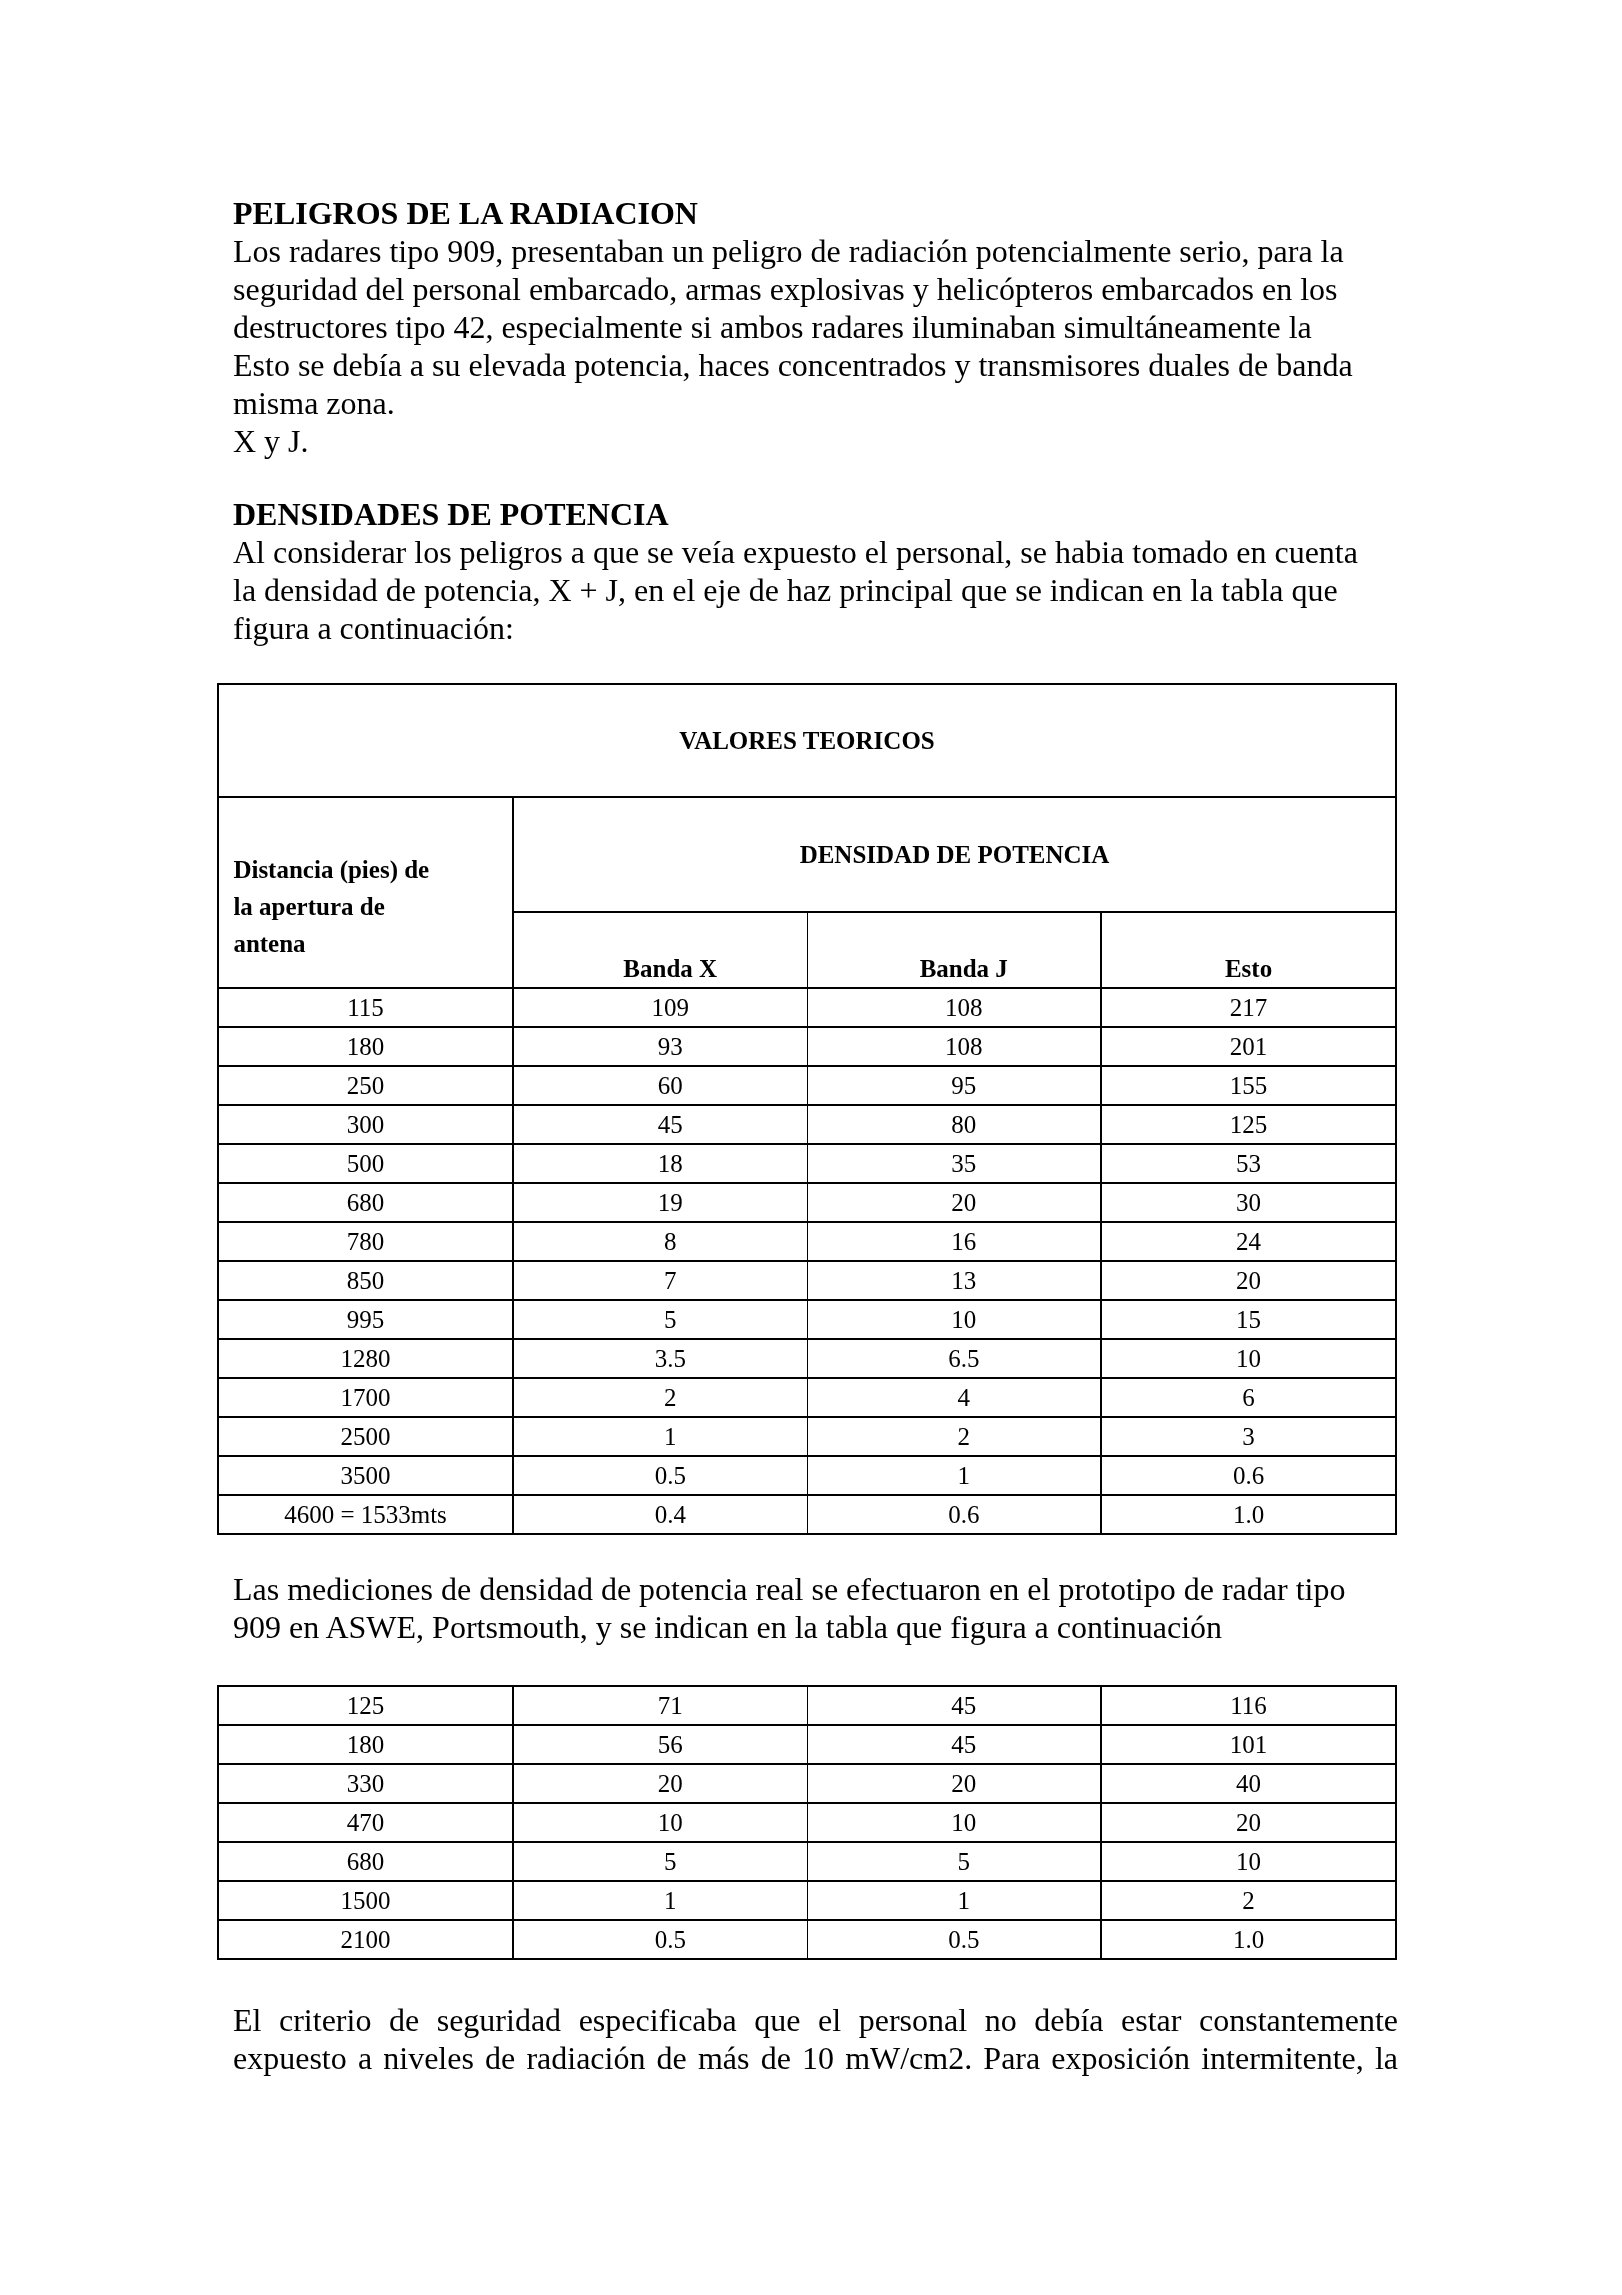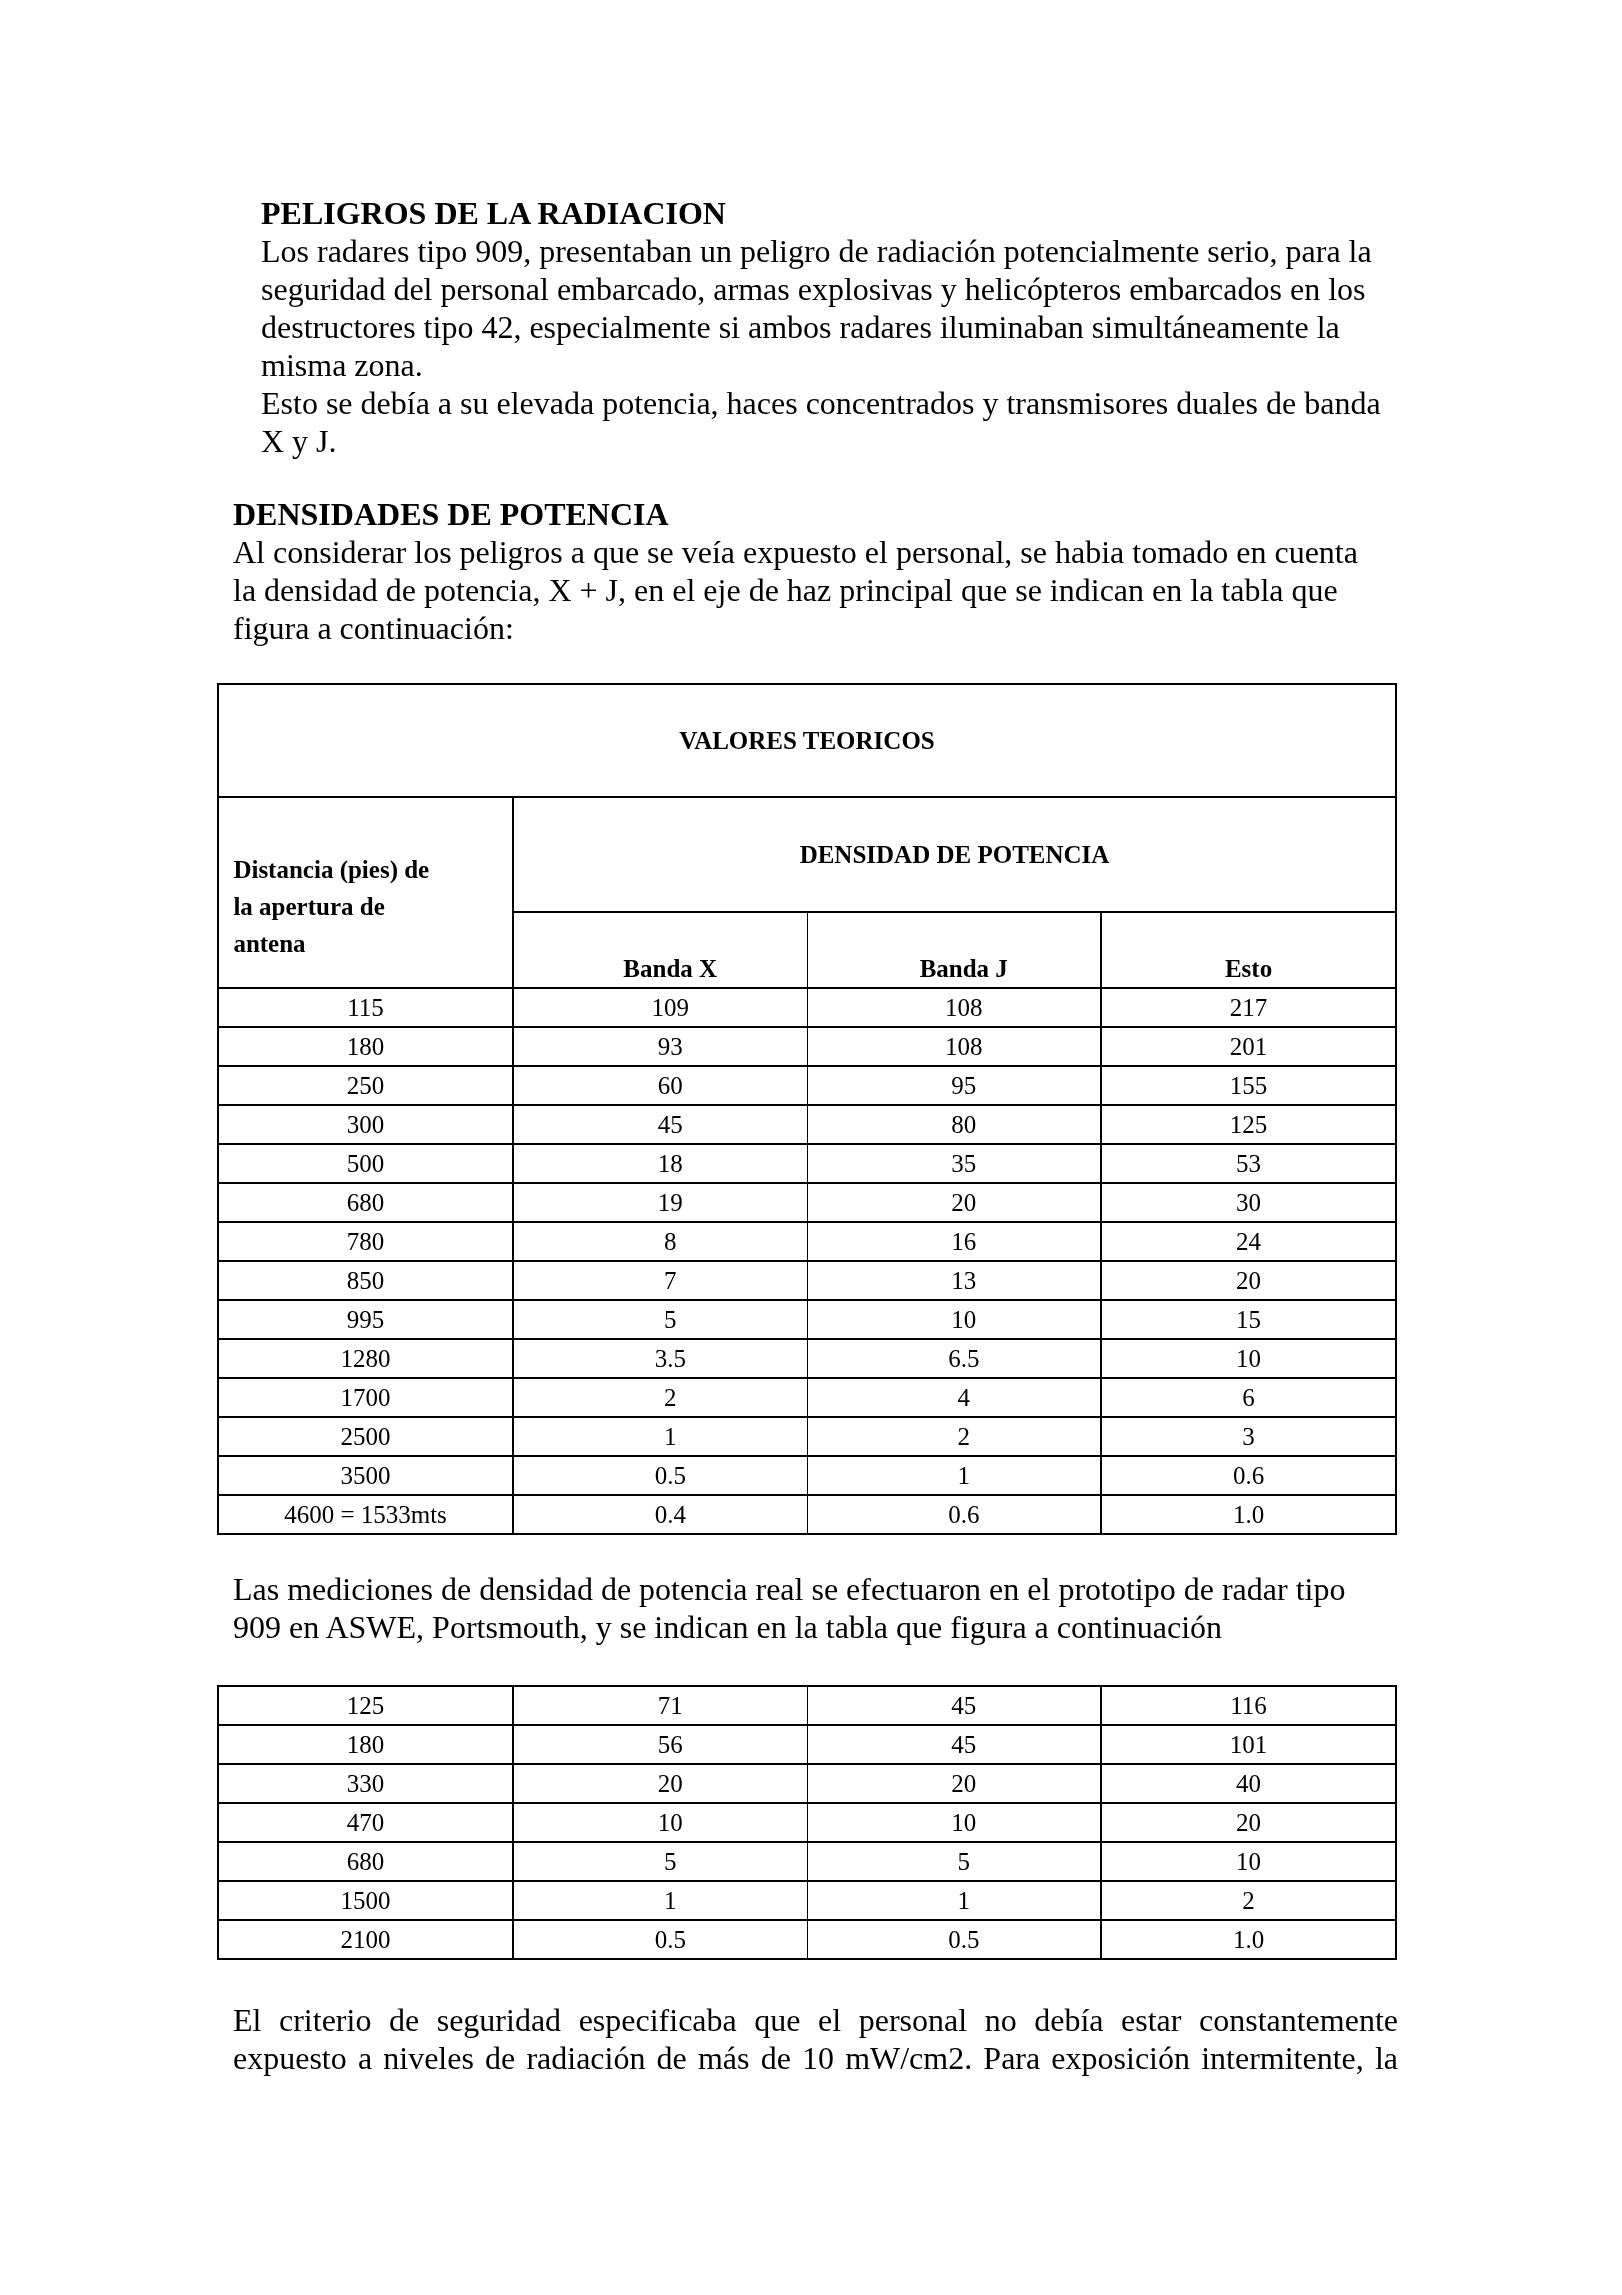--- a/index.html
+++ b/index.html
@@ -34,21 +34,21 @@
     .para-line {
       display: block;
       white-space: nowrap;
     }
     .justified {
       text-align: justify;
       text-align-last: justify;
       display: block;
       white-space: normal;
     }
-    #block-1 { top: 194px; margin-left: 28px; }
+    #block-1 { top: 194px; }
     #block-2 { top: 495px; }
     #block-3 { top: 1570px; }
     #block-4 { top: 2001px; }
 
     table.dtable {
       position: absolute;
       left: 217px;
       width: 1179px;
       border-collapse: collapse;
       table-layout: fixed;
@@ -106,22 +106,22 @@
 </head>
 <body>
 
 <div class="page">
 
   <div class="text-block" id="block-1">
     <span class="heading">PELIGROS DE LA RADIACION</span>
     <span class="para-line">Los radares tipo 909, presentaban un peligro de radiación potencialmente serio, para la</span>
     <span class="para-line">seguridad del personal embarcado, armas explosivas y helicópteros embarcados en los</span>
     <span class="para-line">destructores tipo 42, especialmente si ambos radares iluminaban simultáneamente la</span>
+    <span class="para-line">Esto se debía a su elevada potencia, haces concentrados y transmisores duales de banda</span>
     <span class="para-line">misma zona.</span>
-    <span class="para-line">Esto se debía a su elevada potencia, haces concentrados y transmisores duales de banda</span>
     <span class="para-line">X y J.</span>
   </div>
 
   <div class="text-block" id="block-2">
     <span class="heading">DENSIDADES DE POTENCIA</span>
     <span class="para-line">Al considerar los peligros a que se veía expuesto el personal, se habia tomado en cuenta</span>
     <span class="para-line">la densidad de potencia, X + J, en el eje de haz principal que se indican en la tabla que</span>
     <span class="para-line">figura a continuación:</span>
   </div>
 

